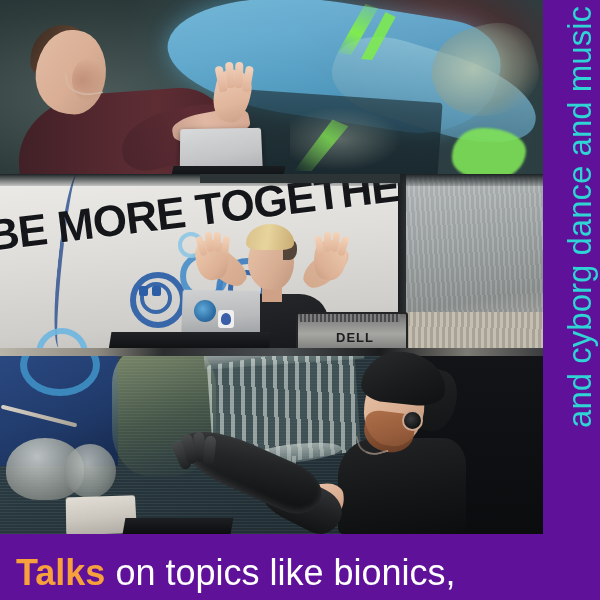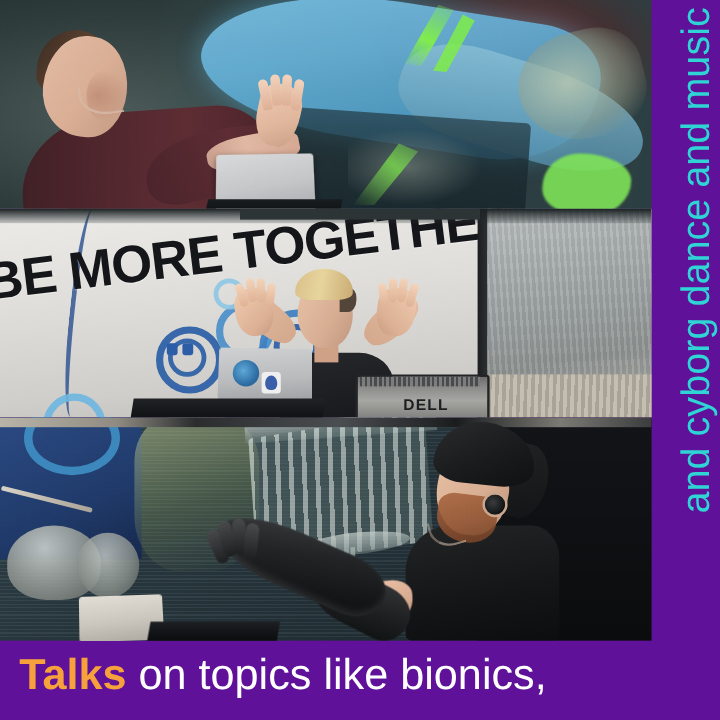--- a/index.html
+++ b/index.html
@@ -544,21 +544,21 @@
   }
   .bottom-bar {
     position: absolute;
     left: 0; bottom: 0;
     width: 600px; height: 66px;
     background: #5f1299;
   }
   .bottom-text {
     position: absolute;
     left: 16px;
-    top: 4px;
+    top: 15px;
     font-family: "Liberation Sans", sans-serif;
     font-size: 36px;
     line-height: 48px;
     color: #ffffff;
     white-space: nowrap;
   }
   .bottom-text .kw {
     font-weight: 700;
     color: #f7a13c;
   }

